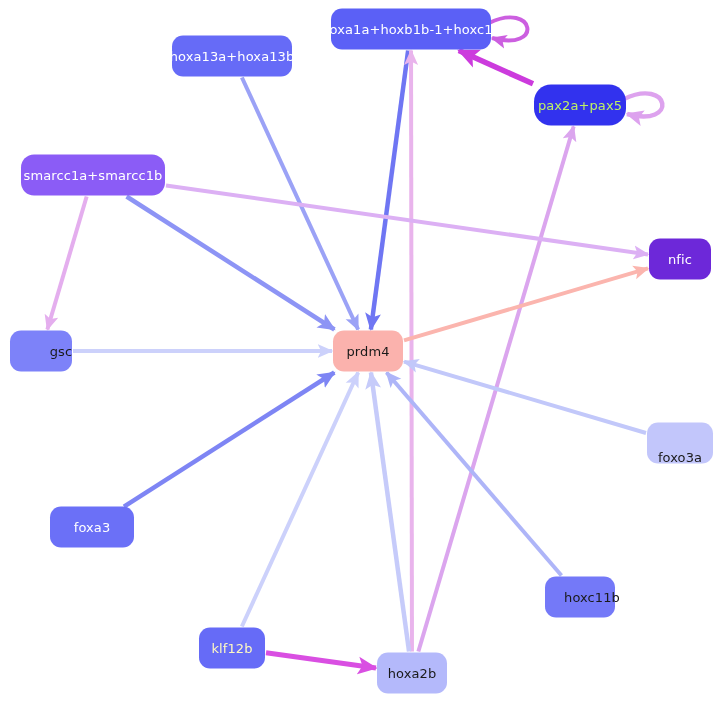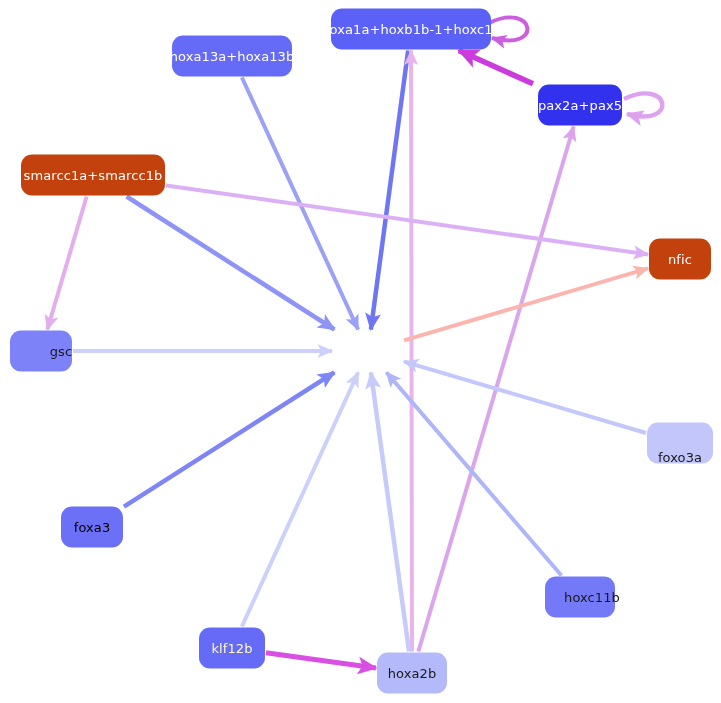--- a/index.html
+++ b/index.html
@@ -126,36 +126,39 @@
       <line x1="241.85" y1="626.50" x2="358.15" y2="372.50" stroke="#ccd1fb" stroke-width="4" stroke-linecap="butt" marker-end="url(#ah-ccd1fb)"></line>
       <line x1="266.00" y1="652.72" x2="376.00" y2="668.00" stroke="#d94fe2" stroke-width="5" stroke-linecap="butt" marker-end="url(#ah-d94fe2)"></line>
     </svg>
   <div id="node-layer">
       <div class="node" style="left: 411px; top: 29px; width: 160px; height: 41px; background: rgb(91, 96, 246); color: rgb(255, 255, 255);">
         <span class="node-label">hoxa1a+hoxb1b-1+hoxc1a</span>
       </div>
       <div class="node" style="left: 232px; top: 56px; width: 120px; height: 41px; background: rgb(102, 107, 247); color: rgb(255, 255, 255);">
         <span class="node-label">hoxa13a+hoxa13b</span>
       </div>
-      <div class="node" style="left: 580px; top: 105px; width: 84px; height: 41px; background: rgb(50, 50, 238); color: #ffffff;">
+      <div class="node" style="left: 580px; top: 105px; width: 92px; height: 41px; background: rgb(50, 50, 238); color: #bef264; border-radius: 17px;">
         <span class="node-label">pax2a+pax5</span>
       </div>
-      <div class="node" style="left: 93px; top: 175px; width: 144px; height: 41px; background: #c2410c; color: rgb(255, 255, 255);">
+      <div class="node" style="left: 93px; top: 175px; width: 144px; height: 41px; background: #8b5cf6; color: rgb(255, 255, 255); border-radius: 13px;">
         <span class="node-label">smarcc1a+smarcc1b</span>
       </div>
-      <div class="node" style="left: 680px; top: 259px; width: 62px; height: 41px; background: #c2410c; color: rgb(255, 255, 255);">
+      <div class="node" style="left: 680px; top: 259px; width: 62px; height: 41px; background: #6d28d9; color: rgb(255, 255, 255);">
         <span class="node-label">nfic</span>
       </div>
       <div class="node" style="left: 41px; top: 351px; width: 62px; height: 41px; background: rgb(125, 130, 249); color: rgb(26, 26, 26); padding-left: 40px;">
         <span class="node-label">gsc</span>
       </div>
+      <div class="node" style="left: 368px; top: 351px; width: 70px; height: 41px; background: rgb(251, 178, 173); color: rgb(26, 26, 26);">
+        <span class="node-label">prdm4</span>
+      </div>
       <div class="node" style="left: 680px; top: 443px; width: 66px; height: 41px; background: rgb(194, 198, 251); color: rgb(26, 26, 26); align-items: flex-end;">
         <span class="node-label">foxo3a</span>
       </div>
-      <div class="node" style="left: 92px; top: 527px; width: 62px; height: 41px; background: rgb(107, 112, 247); color: #000000;">
+      <div class="node" style="left: 92px; top: 527px; width: 84px; height: 41px; background: rgb(107, 112, 247); color: #ffffff;">
         <span class="node-label">foxa3</span>
       </div>
       <div class="node" style="left: 580px; top: 597px; width: 70px; height: 41px; background: rgb(116, 121, 248); color: rgb(26, 26, 26); padding-left: 24px;">
         <span class="node-label">hoxc11b</span>
       </div>
       <div class="node" style="left: 232px; top: 648px; width: 66px; height: 41px; background: rgb(102, 107, 247); color: #fef9c3;">
         <span class="node-label">klf12b</span>
       </div>
       <div class="node" style="left: 412px; top: 673px; width: 70px; height: 41px; background: rgb(180, 185, 251); color: rgb(26, 26, 26);">
         <span class="node-label">hoxa2b</span>

